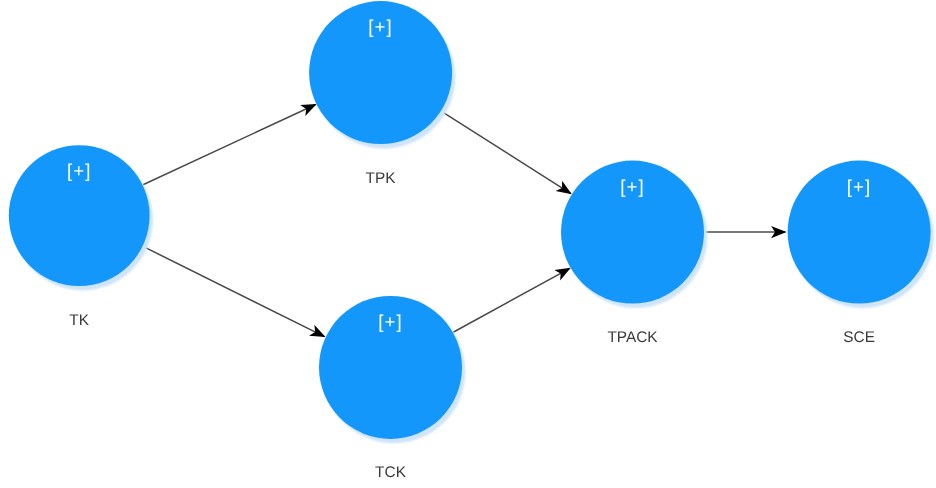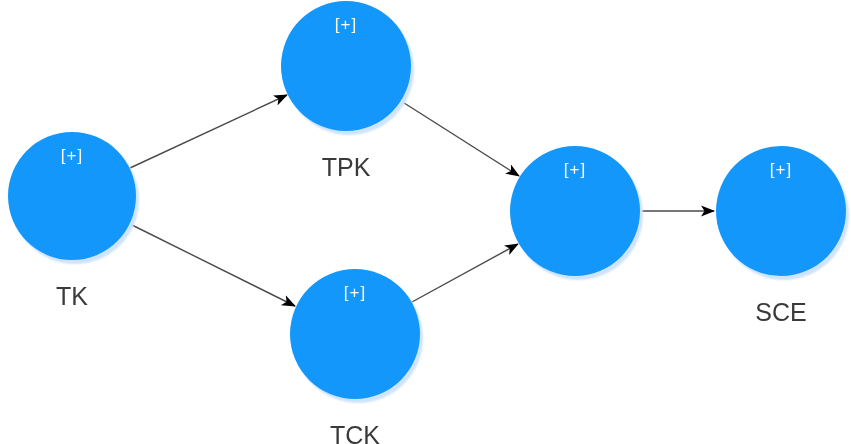--- a/index.html
+++ b/index.html
@@ -50,21 +50,21 @@
     color: #ffffff;
     font-size: 17px;
     letter-spacing: 1px;
     user-select: none;
   }
   .node-label {
     position: absolute;
     left: 50%;
     top: calc(100% + 22px);
     transform: translateX(-50%);
-    font-size: 25px;
+    font-size: 14px;
     color: #3a3a3a;
     white-space: nowrap;
   }
   
   #node-tk    { left: 8px;   top: 132px; width: 128px; height: 128px; }
   #node-tpk   { left: 281px; top: 1px;   width: 130px; height: 130px; }
   #node-tck   { left: 290px; top: 269px; width: 130px; height: 130px; }
   #node-tpack { left: 510px; top: 146px; width: 130px; height: 130px; }
   #node-sce   { left: 716px; top: 146px; width: 130px; height: 130px; }
 </style>
@@ -104,20 +104,21 @@
     <div class="circle">
       <span class="expand">[+]</span>
     </div>
     <div class="node-label">TCK</div>
   </div>
 
   <div class="node" id="node-tpack">
     <div class="circle">
       <span class="expand">[+]</span>
     </div>
+    <div class="node-label">TPACK</div>
   </div>
 
   <div class="node" id="node-sce">
     <div class="circle">
       <span class="expand">[+]</span>
     </div>
     <div class="node-label">SCE</div>
   </div>
 
 </div>

